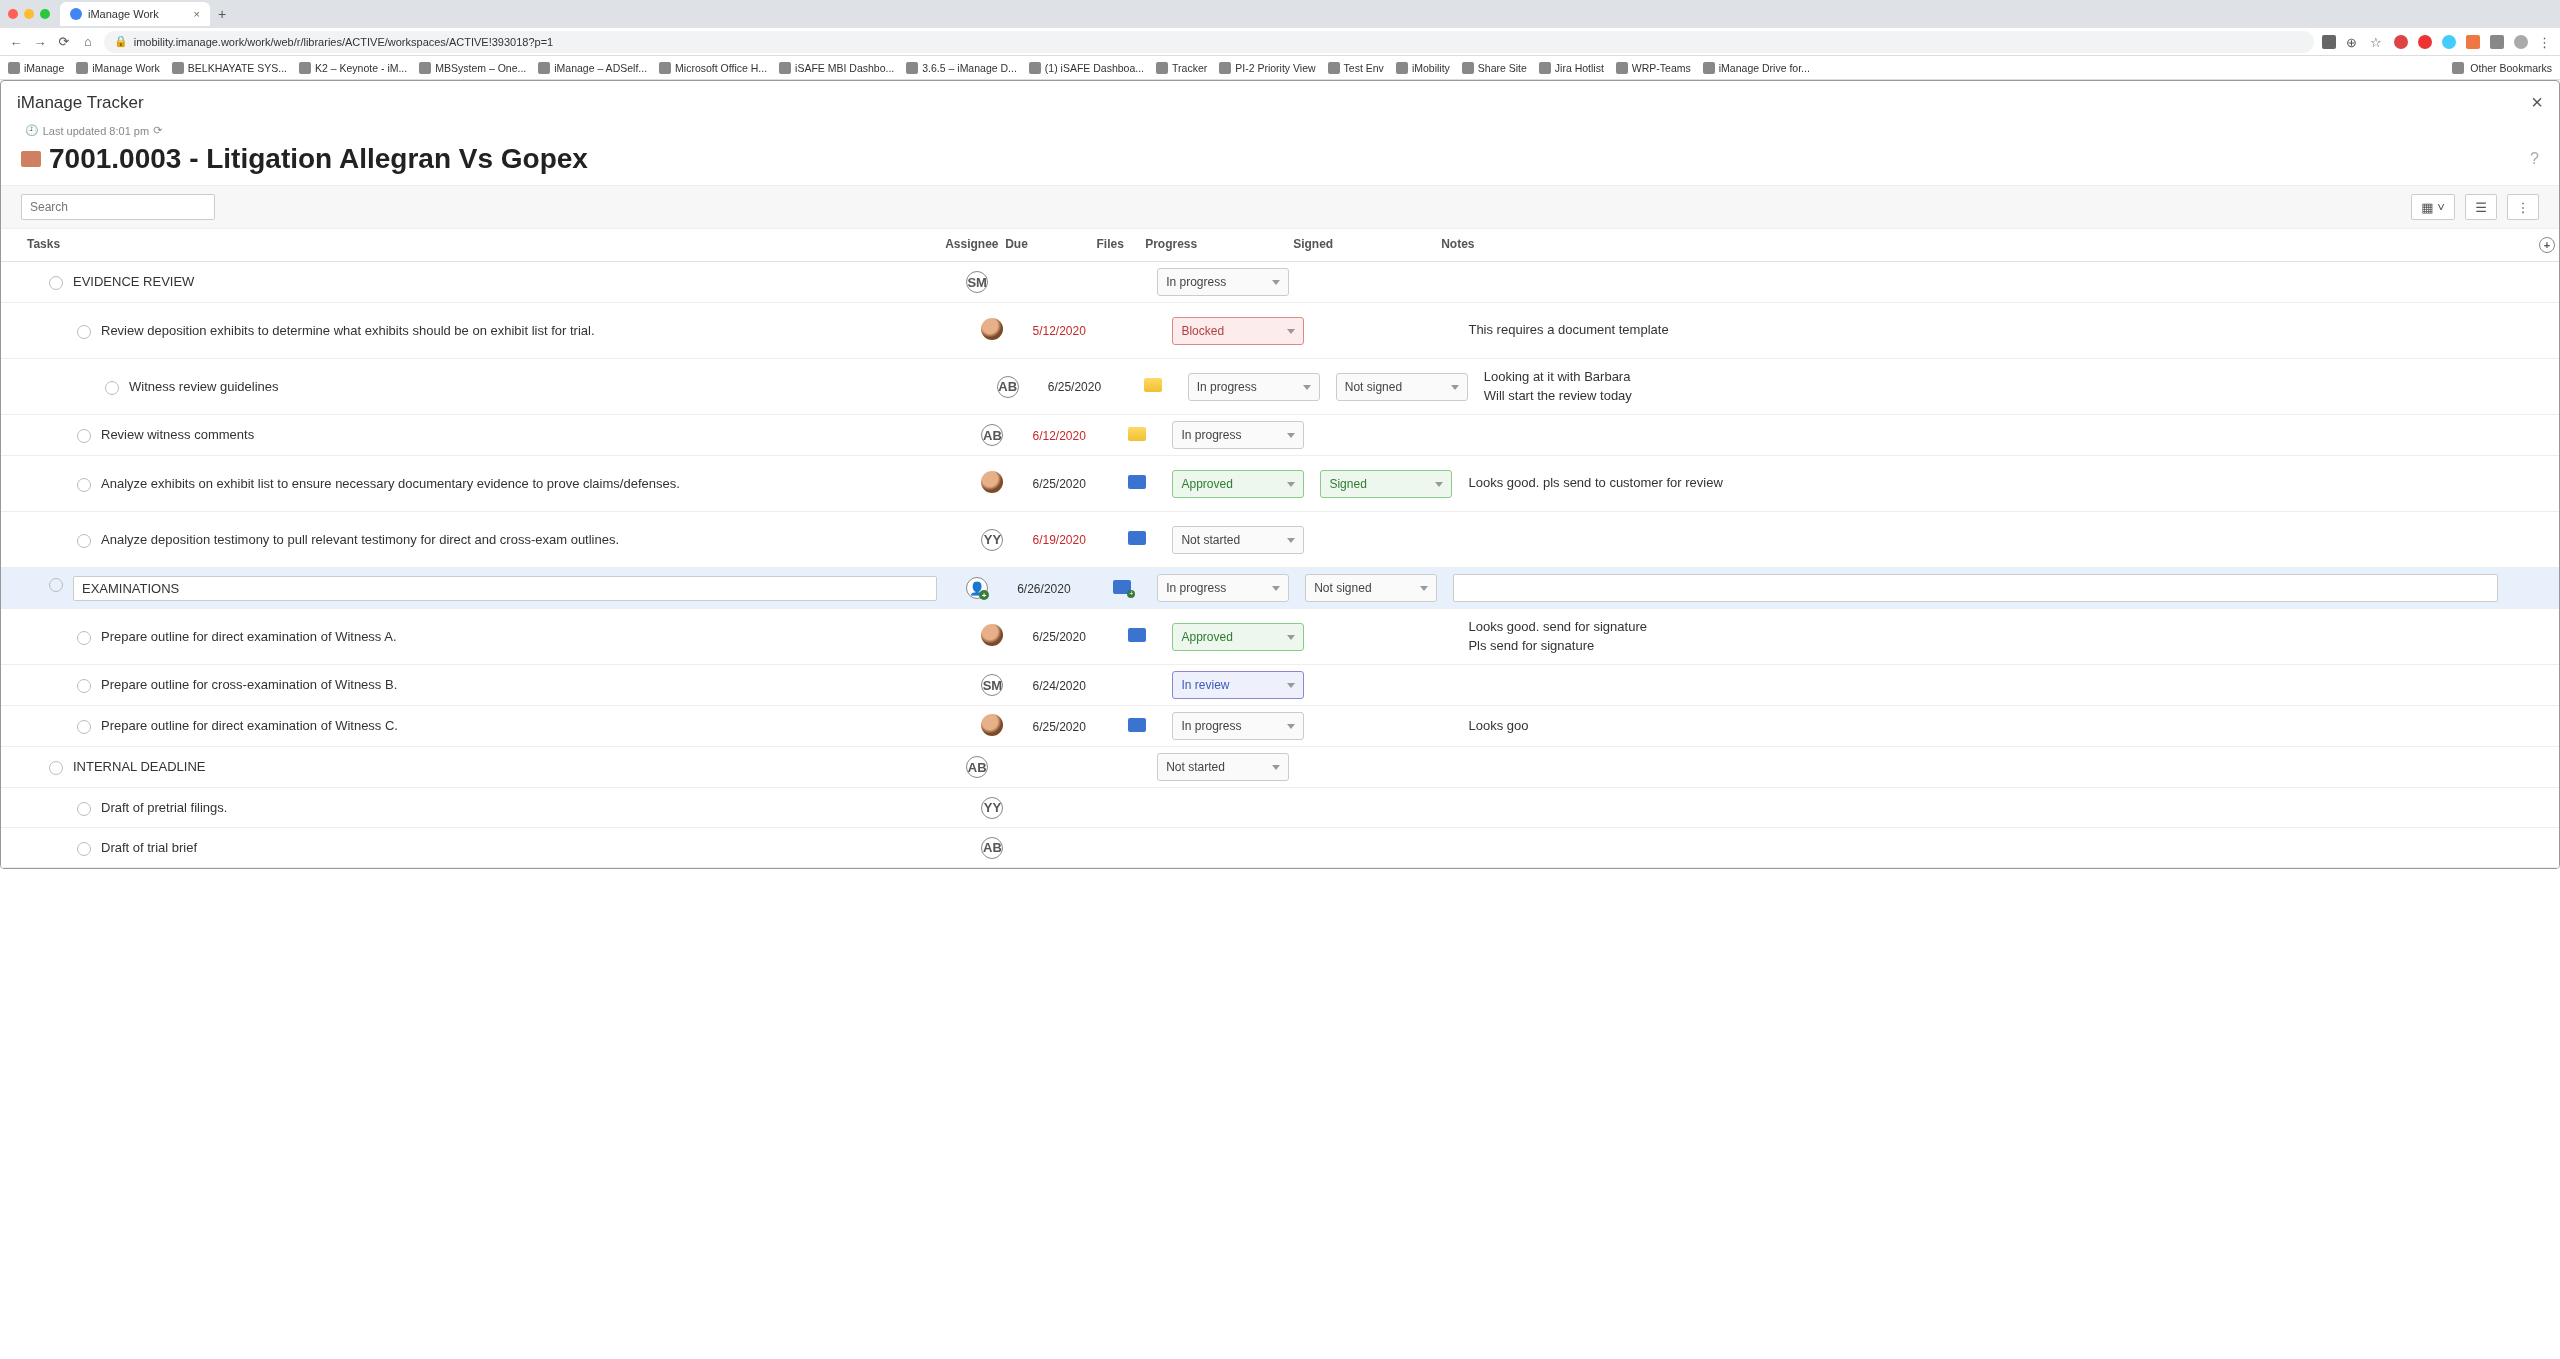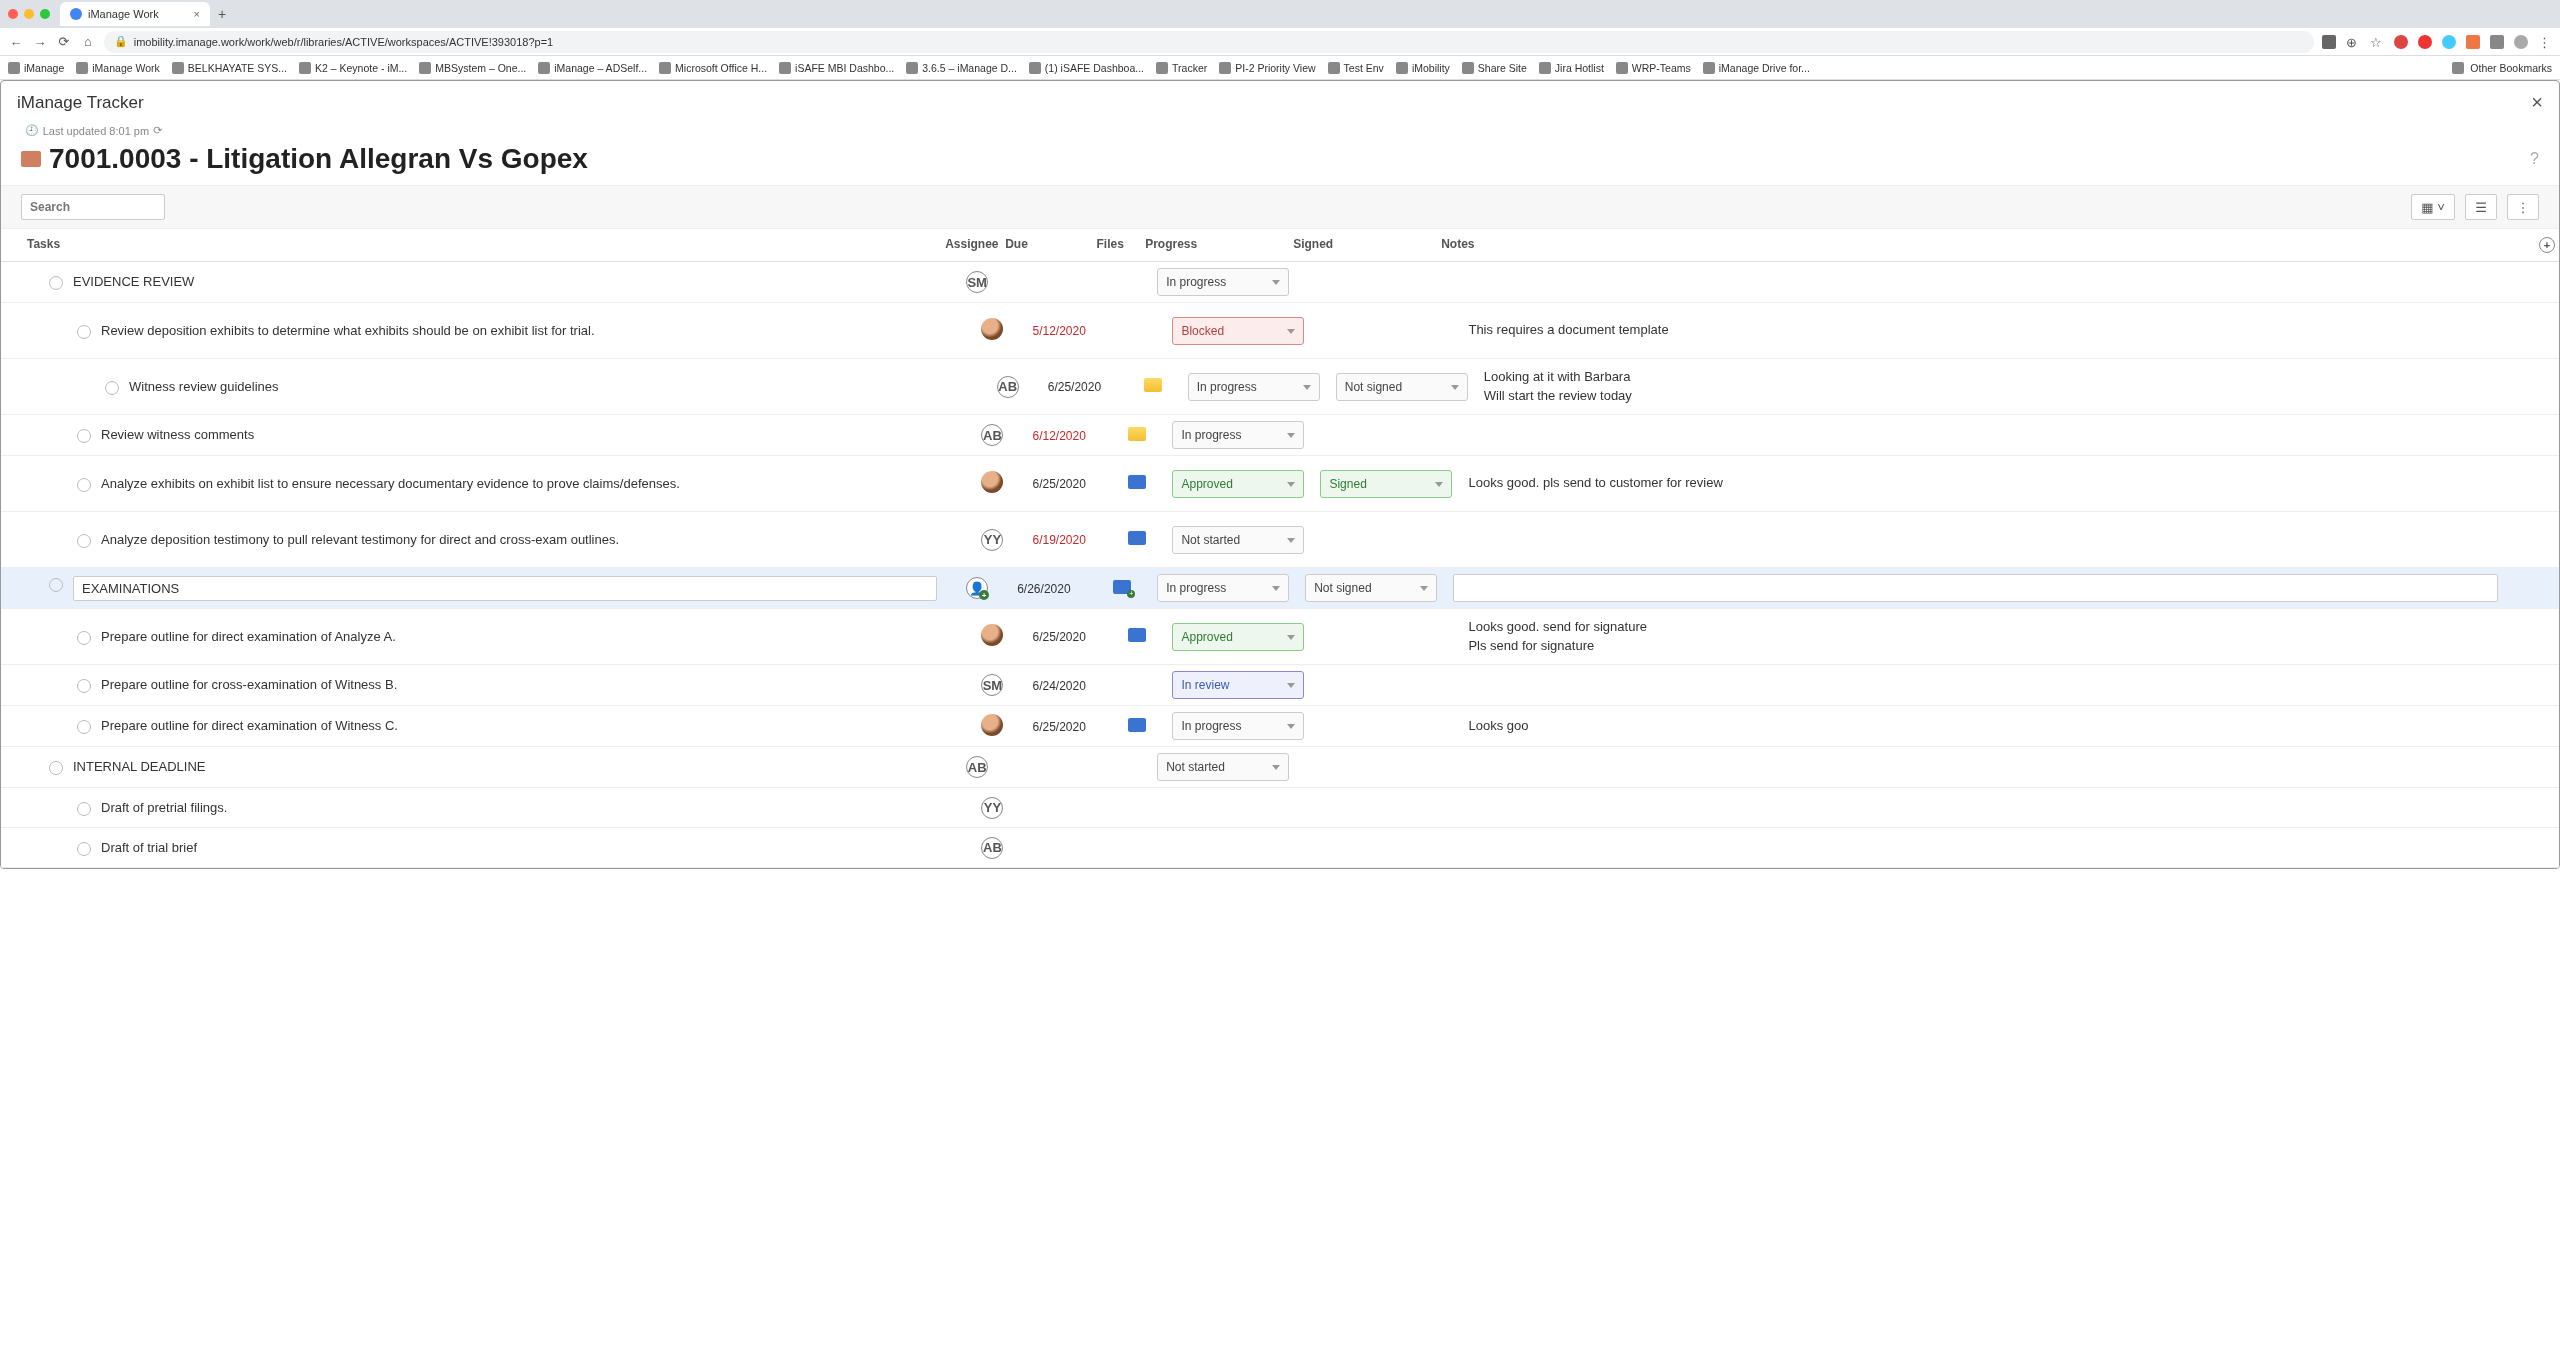--- a/index.html
+++ b/index.html
@@ -36,21 +36,21 @@
 
 .meta-row { display: flex; align-items: center; padding: 0 24px; font-size: 11px; color: #888; gap: 4px; }
 .meta-row .clk { font-size: 11px; }
 
 .ws-row { display: flex; align-items: center; padding: 6px 20px 10px 20px; }
 .ws-ic { width: 20px; height: 16px; background: #d08060; margin-right: 8px; border-radius: 2px; }
 .ws-title { font-size: 28px; font-weight: 600; color: #222; }
 .help-ic { margin-left: auto; color: #aaa; font-size: 16px; }
 
 .toolbar { background: #f7f7f7; padding: 8px 20px; display: flex; align-items: center; border-top: 1px solid #eee; border-bottom: 1px solid #eee; }
-.search-in { width: 144px; height: 26px; border: 1px solid #ccc; border-radius: 2px; padding: 0 8px; font-size: 12px; background: #fff; font-weight: bold; }
+.search-in { width: 194px; height: 26px; border: 1px solid #ccc; border-radius: 2px; padding: 0 8px; font-size: 12px; background: #fff; }
 .tb-right { margin-left: auto; display: flex; gap: 10px; align-items: center; }
 .tb-btn { border: 1px solid #ccc; background: #fff; height: 26px; width: 32px; display: flex; align-items: center; justify-content: center; border-radius: 2px; cursor: pointer; color: #555; }
 .tb-btn.wide { width: 44px; }
 
 
 .thead { display: flex; border-bottom: 1px solid #e0e0e0; background: #fff; font-size: 12px; color: #555; font-weight: 600; }
 .thead > div { padding: 8px 10px; }
 .col-task { flex: 1; padding-left: 26px !important; }
 .col-ass { width: 60px; text-align: center; }
 .col-due { width: 90px; }
@@ -375,21 +375,21 @@
           <div class="sel-box ">Not signed</div>
         </div>
         <div class="col-notes">
           <div class="notes-in"></div>
         </div>
         <div class="col-add"></div>
       </div>
       <div class="row indent-1 tall">
         <div class="col-task">
           <span class="rbtn"></span>
-          <span class="tname">Prepare outline for direct examination of Analyze A.</span>
+          <span class="tname">Prepare outline for direct examination of Witness A.</span>
         </div>
         <div class="col-ass"><span class="av av-img"></span></div>
         <div class="col-due"><span class="due">6/25/2020</span></div>
         <div class="col-files"><span class="fic doc"></span></div>
         <div class="col-prog">
           <div class="sel-box green">Approved</div>
         </div>
         <div class="col-sign"></div>
         <div class="col-notes">
           <div class="notes">Looks good. send for signature<br>Pls send for signature</div>

